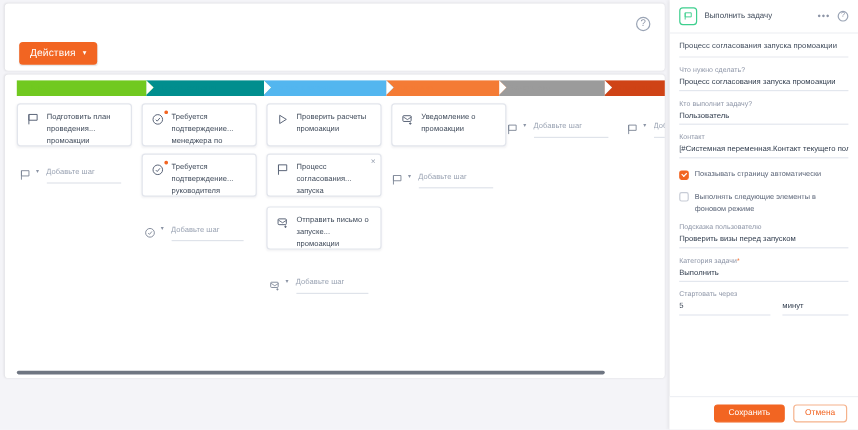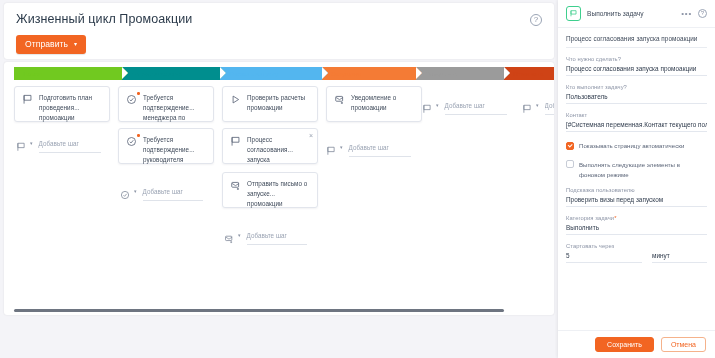--- a/index.html
+++ b/index.html
@@ -193,24 +193,23 @@
   }
 </style>
 </head>
 <body>
 
 <div class="app">
 
   <div class="main">
 
     <div class="header-card">
-      <div class="page-title">Жизненный цикл Промоакции</div>
       <div class="help-icon-top">?</div>
       <button class="actions-btn">
-        <span>Отправить</span><span class="caret">▾</span>
+        <span>Действия</span><span class="caret">▾</span>
       </button>
     </div>
 
     <div class="canvas-card">
 
       <div class="stages">
         <div class="stage" style="color:#71c920;background:#71c920;width:108px;">
           <span class="lbl">Новая</span>
         </div>
         <div class="stage" style="color:#008e8e;background:#008e8e;width:98px;">

